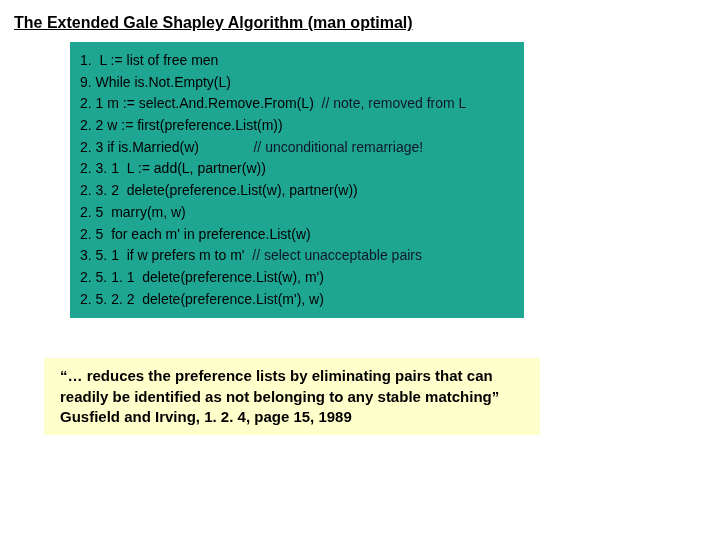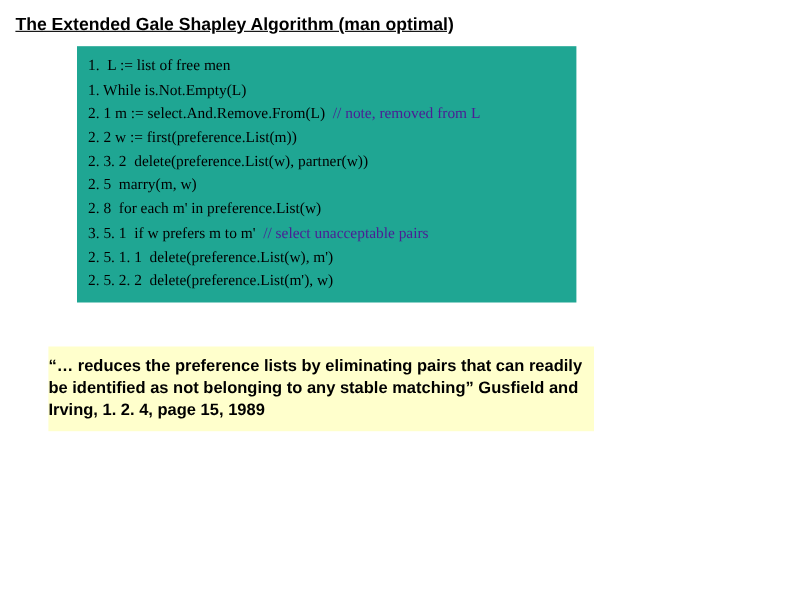--- a/index.html
+++ b/index.html
@@ -28,47 +28,48 @@
   .codebox {
     background: #1fa693;
     color: #000;
     padding: 8px 10px 8px 10px;
     margin: 6px 42px 18px 56px;
     line-height: 1.55;
     font-size: 14px;
   }
   .codeline {
     white-space: pre;
-    font-family: Liberation Serif, serif;
   }
-  .comment { color: #4c1d95; }
+  .comment { color: #0f172a; }
   .quotebox {
     background: #ffffcc;
-    padding: 8px 0;
+    padding: 8px 16px;
     margin: 40px 26px 0 30px;
     font-weight: bold;
     font-size: 15px;
     line-height: 1.35;
   }
 </style>
 </head>
 <body>
 
 <div class="slide">
 
   <div class="title">The Extended Gale Shapley Algorithm (man optimal)</div>
 
   <div class="codebox">
     <div class="codeline">1.  L := list of free men</div>
-    <div class="codeline">1. While is.Not.Empty(L)</div>
+    <div class="codeline">9. While is.Not.Empty(L)</div>
     <div class="codeline"><span>2. 1 m := select.And.Remove.From(L)  </span><span class="comment">// note, removed from L</span></div>
     <div class="codeline">2. 2 w := first(preference.List(m))</div>
+    <div class="codeline"><span>2. 3 if is.Married(w)              </span><span class="comment">// unconditional remarriage!</span></div>
+    <div class="codeline">2. 3. 1  L := add(L, partner(w))</div>
     <div class="codeline">2. 3. 2  delete(preference.List(w), partner(w))</div>
     <div class="codeline">2. 5  marry(m, w)</div>
-    <div class="codeline">2. 8  for each m' in preference.List(w)</div>
+    <div class="codeline">2. 5  for each m' in preference.List(w)</div>
     <div class="codeline"><span>3. 5. 1  if w prefers m to m'  </span><span class="comment">// select unacceptable pairs</span></div>
     <div class="codeline">2. 5. 1. 1  delete(preference.List(w), m')</div>
     <div class="codeline">2. 5. 2. 2  delete(preference.List(m'), w)</div>
   </div>
 
   <div class="quotebox">“… reduces the preference lists by eliminating pairs that can readily be identified as not belonging to any stable matching” Gusfield and Irving, 1. 2. 4, page 15, 1989</div>
 
 </div>
 
 </body></html>

